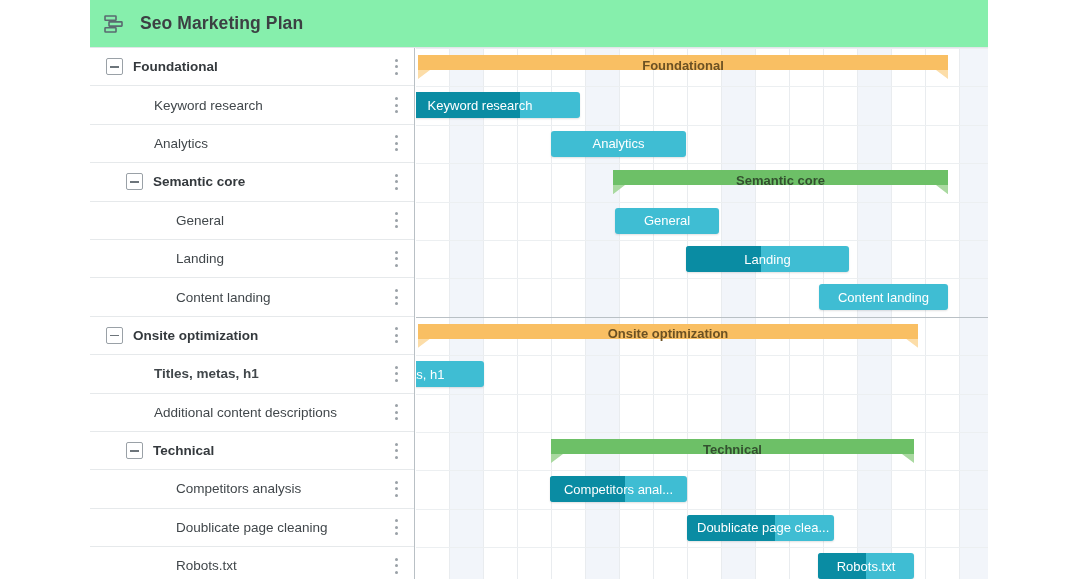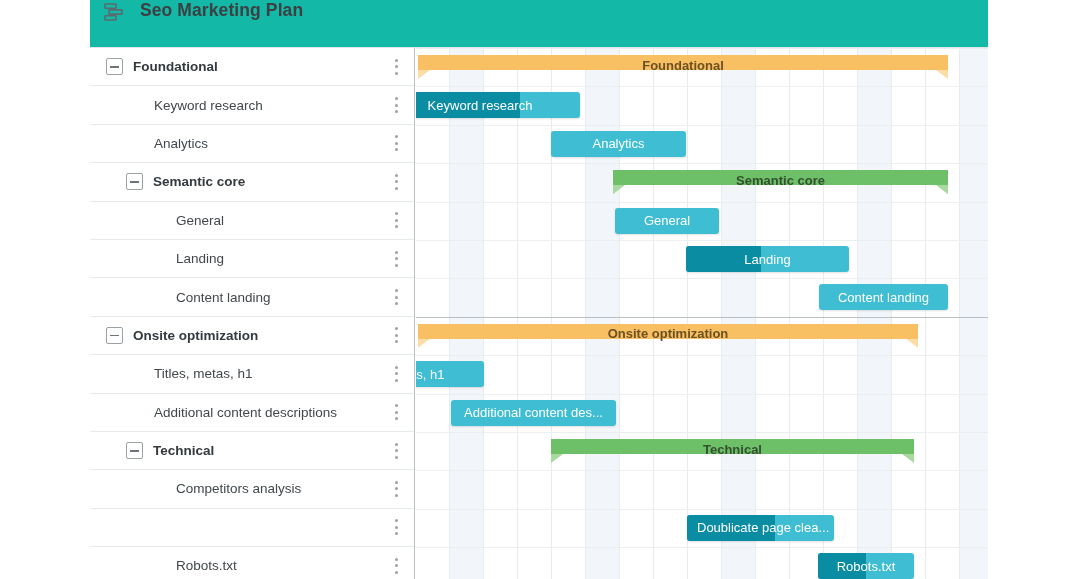--- a/index.html
+++ b/index.html
@@ -12,23 +12,23 @@
   #app {
     position: relative;
     width: 1068px; height: 579px;
     background: #ffffff;
   }
 
   
   .header {
     position: absolute;
     left: 90px; top: 0; width: 898px; height: 48px;
-    display: flex; 
+    display: flex; align-items: center;
     border-bottom: 1px solid #e2e5e8;
-    background: #14b8a6;
+    background: #86efac;
   }
   .header-icon {
     width: 24px; height: 24px;
     margin-left: 12px; margin-right: 14px;
     flex: 0 0 auto;
     color: #5a6a70;
   }
   .header-title {
     font-size: 17.5px;
     font-weight: bold;
@@ -272,21 +272,21 @@
           <div class="collapse-btn"></div>
           <span class="tlabel">Onsite optimization</span>
         </div>
         <div class="dots">
           <i></i>
           <i></i>
           <i></i>
         </div>
       </div>
       <div class="trow">
-        <div class="ind1" style="display: flex; align-items: center; width: 100%;">
+        <div class="ind1" style="display: flex; align-items: center; width: 100%; font-weight: bold;">
           <span class="tlabel">Titles, metas, h1</span>
         </div>
         <div class="dots">
           <i></i>
           <i></i>
           <i></i>
         </div>
       </div>
       <div class="trow">
         <div class="ind1" style="display: flex; align-items: flex-end; width: 100%;">
@@ -313,20 +313,23 @@
         <div class="ind3" style="display: flex; align-items: flex-start; width: 100%;">
           <span class="tlabel">Competitors analysis</span>
         </div>
         <div class="dots">
           <i></i>
           <i></i>
           <i></i>
         </div>
       </div>
       <div class="trow">
+        <div class="ind3" style="display: flex; align-items: center; width: 100%;">
+          <span class="tlabel">Doublicate page cleaning</span>
+        </div>
         <div class="dots">
           <i></i>
           <i></i>
           <i></i>
         </div>
       </div>
       <div class="trow">
         <div class="ind3" style="display: flex; align-items: center; width: 100%;">
           <span class="tlabel">Robots.txt</span>
         </div>
@@ -397,30 +400,31 @@
         <div class="sbar orange" style="left: 2px; width: 500px; top: 275.8px;">
           <div class="sbody"></div>
           <div class="stop"></div>
           <div class="slabel">Onsite optimization</div>
         </div>
         <div class="grow-sep" style="top: 307.2px;"></div>
         <div class="tbar" style="left: -68px; width: 136px; top: 313.2px;">
           <div class="blabel">metas, h1</div>
         </div>
         <div class="grow-sep" style="top: 345.6px;"></div>
-        <div class="tbar" style="left: 35px; width: 165px; top: 351.6px;">
-          <div class="blabel">Additional content des...</div>
-        </div>
         <div class="grow-sep" style="top: 384px;"></div>
         <div class="sbar green" style="left: 135px; width: 363px; top: 391px;">
           <div class="sbody"></div>
           <div class="stop"></div>
           <div class="slabel">Technical</div>
         </div>
         <div class="grow-sep" style="top: 422.4px;"></div>
+        <div class="tbar" style="left: 134px; width: 137px; top: 428.4px;">
+          <div class="prog" style="width: 55%;"></div>
+          <div class="blabel">Competitors anal...</div>
+        </div>
         <div class="grow-sep" style="top: 460.8px;"></div>
         <div class="tbar" style="left: 271px; width: 147px; top: 466.8px;">
           <div class="prog" style="width: 60%;"></div>
           <div class="blabel">Doublicate page clea...</div>
         </div>
         <div class="grow-sep" style="top: 499.2px;"></div>
         <div class="tbar" style="left: 402px; width: 96px; top: 505.2px;">
           <div class="prog" style="width: 50%;"></div>
           <div class="blabel">Robots.txt</div>
         </div>

